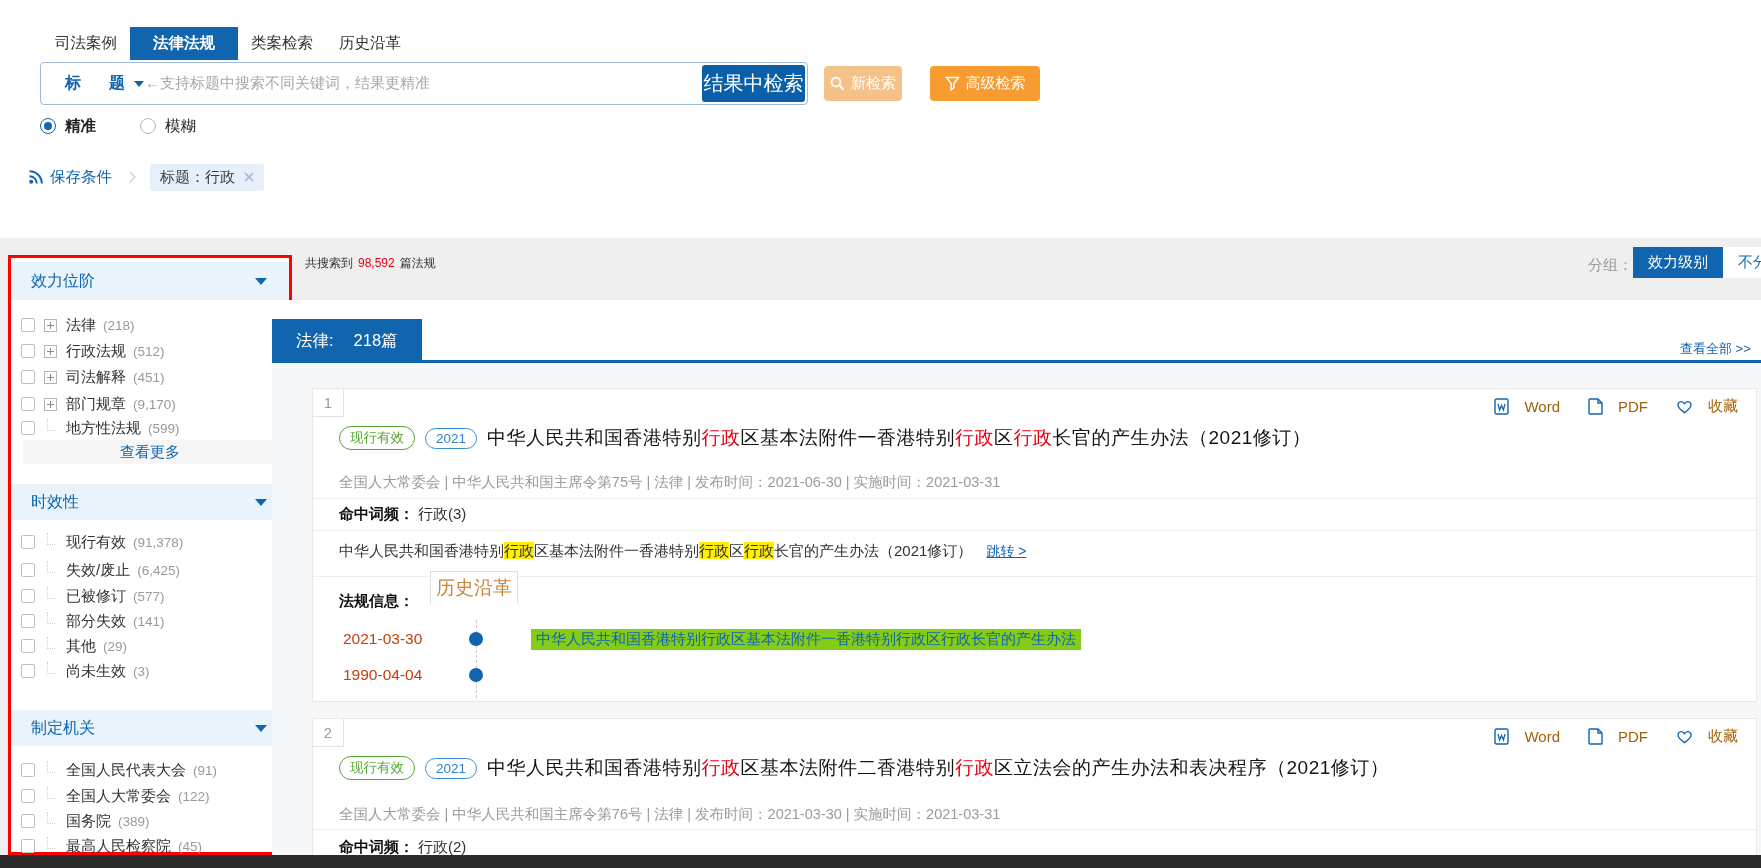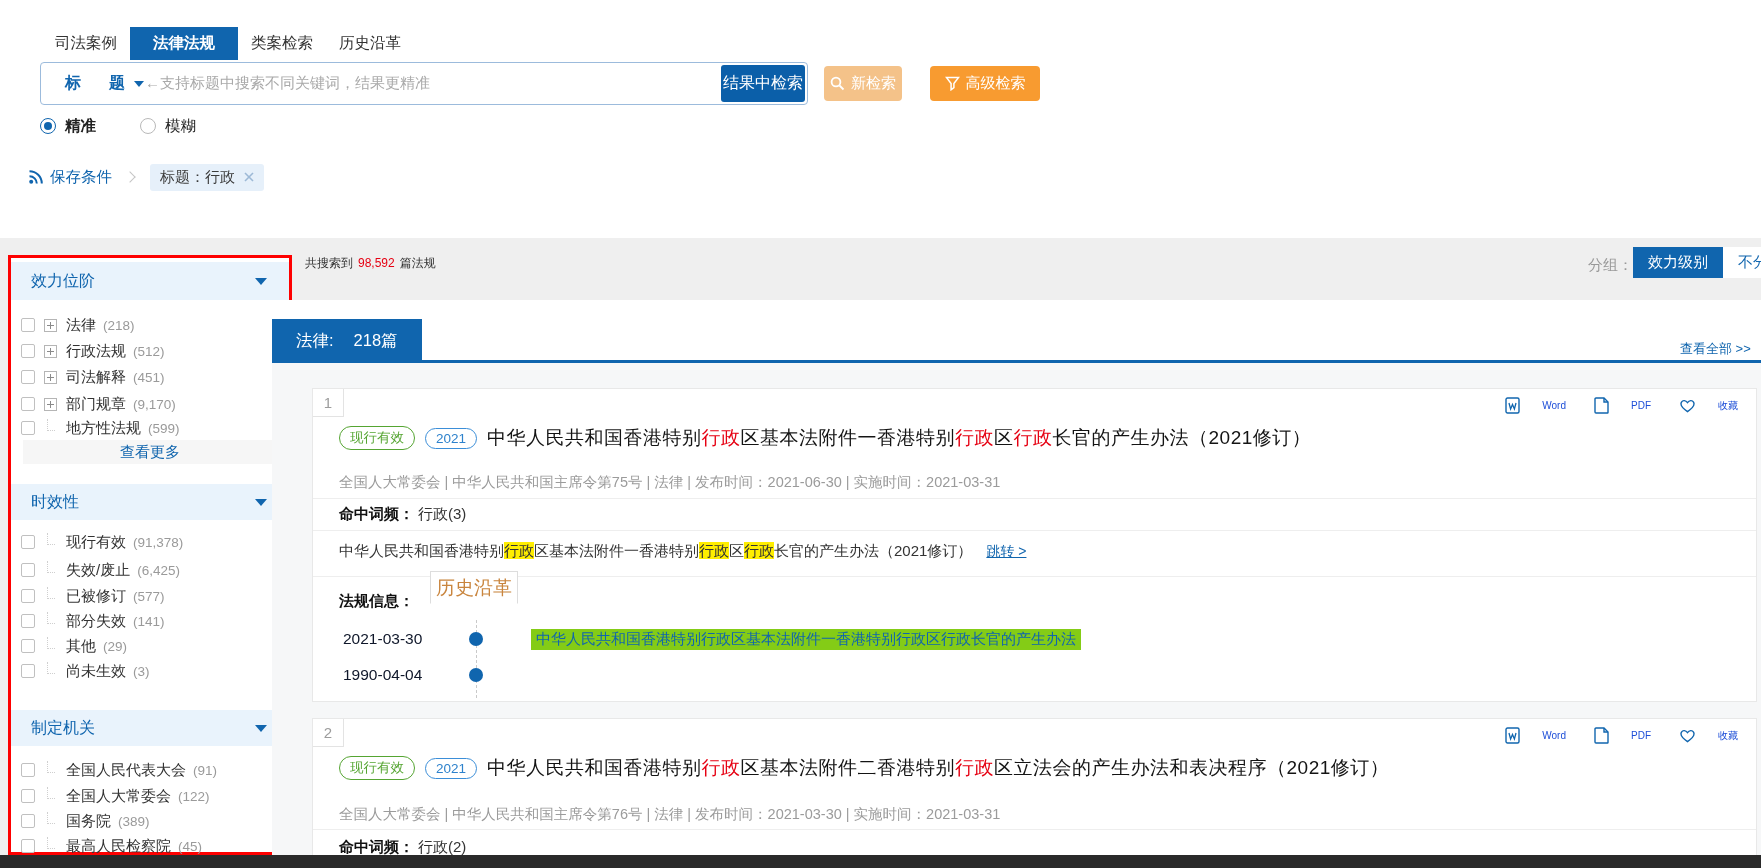--- a/index.html
+++ b/index.html
@@ -10,21 +10,21 @@
 
 .top-panel{left:0;top:0;width:1761px;height:238px;background:#fff}
 .tabs{left:42px;top:27px;height:32px}
 .tab{font-size:15.5px;color:#333;padding:6px 13px;cursor:pointer;white-space:nowrap}
 .tab.active{background:#1065ae;color:#fff;padding:6px 23px;font-weight:bold}
 .searchbox{left:40px;top:62px;width:768px;height:43px;border:1px solid #9cbbdc;border-radius:4px;background:#fff}
 .scope{position:absolute;left:24px;top:0;height:41px;display:flex;align-items:center;color:#1065ae;font-size:16px;font-weight:bold}
 .scope .gap{width:28px;display:inline-block}
 .caret-down{width:0;height:0;border-left:5px solid transparent;border-right:5px solid transparent;border-top:6px solid #1065ae;display:inline-block;margin-left:9px}
 .placeholder{position:absolute;left:104px;top:0;height:41px;display:flex;align-items:center;color:#a9a9a9;font-size:15px}
-.btn-inbox{position:absolute;right:2px;top:2px;bottom:2px;width:84px;background:#0b5fa9;color:#fff;border:none;border-radius:3px;font-size:16px;cursor:pointer;font-family:inherit}
+.btn-inbox{position:absolute;right:2px;top:2px;bottom:2px;width:103px;background:#0b5fa9;color:#fff;border:none;border-radius:3px;font-size:20px;cursor:pointer;font-family:inherit}
 .btn-orange{border:none;border-radius:4px;color:#fff;font-size:15px;cursor:pointer;display:flex;align-items:center;justify-content:center;gap:6px;font-family:inherit}
 .btn-new{left:824px;top:66px;width:78px;height:35px;background:#f4c289}
 .btn-adv{left:930px;top:66px;width:110px;height:35px;background:#f89b30}
 .radio-row{left:40px;top:115px;height:22px;gap:44px}
 .radio-item{display:flex;align-items:center;gap:9px;font-size:15.5px;color:#222;cursor:pointer}
 .radio-outer{width:16px;height:16px;border-radius:50%;border:1px solid #1065ae;display:flex;align-items:center;justify-content:center;background:#fff}
 .radio-outer.off{border-color:#b9b9b9}
 .radio-dot{width:8px;height:8px;border-radius:50%;background:#1065ae}
 .saved-row{left:28px;top:163px;height:28px}
 .saved-label{color:#1065ae;font-size:15.5px;margin-left:6px;cursor:pointer}
@@ -55,38 +55,38 @@
 .more-bar{position:absolute;left:12px;right:12px;background:#f6f6f6;display:flex;align-items:center;justify-content:center;color:#1065ae;font-size:15px;cursor:pointer}
 
 .card-strip{left:272px;top:300px;width:1489px;height:62px;background:#fff;border-radius:8px 0 0 0}
 .gtab{left:272px;top:319px;height:43px;background:#1065ae;color:#fff;display:flex;align-items:center;padding:0 24px;font-size:16.5px;gap:20px;white-space:nowrap}
 .gunderline{left:272px;top:360px;width:1489px;height:3px;background:#1065ae}
 .viewall{left:1680px;top:340px;color:#1065ae;font-size:13px;cursor:pointer;white-space:nowrap}
 .items-bg{left:272px;top:363px;width:1489px;height:493px;background:#f6f7f8}
 .item{position:absolute;left:312px;width:1445px;background:#fff;border:1px solid #e8e8e8}
 .numbox{position:absolute;left:0;top:0;width:31px;height:28px;border-right:1px solid #e3e3e3;border-bottom:1px solid #e3e3e3;color:#9c9c9c;font-size:15px;display:flex;align-items:center;justify-content:center}
 .actions{position:absolute;right:18px;top:8px;display:flex;gap:28px}
-.act{display:flex;align-items:center;gap:22px;color:#1d4ed8;font-size:10px;cursor:pointer}
+.act{display:flex;align-items:center;gap:15px;color:#a16207;font-size:15px;cursor:pointer}
 .titlerow{position:absolute;left:26px;top:36px;display:flex;align-items:center;gap:10px;white-space:nowrap}
 .pill{border-radius:13px;font-size:13.5px;padding:2px 10px;background:#fff}
 .pill.green{border:1px solid #55a532;color:#55a532}
 .pill.blue{border:1px solid #3b8ed8;color:#2e82cc}
 .title{font-size:19px;color:#141414;letter-spacing:.5px}
 .seg-red{color:#e60012}
 .seg-yellow{background:#ffee00}
 .meta{position:absolute;left:26px;top:84px;color:#9b9b9b;font-size:14.5px;white-space:nowrap}
 .divider{position:absolute;left:0;right:0;border-top:1px solid #eee}
 .hitrow{position:absolute;left:26px;font-size:15px;color:#333;white-space:nowrap}
 .hitrow b{color:#111;margin-right:4px}
 .snippet{position:absolute;left:26px;font-size:15px;color:#333;white-space:nowrap}
 .jump{color:#1065ae;font-size:14px;text-decoration:underline;margin-left:14px;cursor:pointer}
 .inforow-label{position:absolute;left:26px;top:203px;font-size:15px;color:#111;font-weight:bold}
 .histtab{position:absolute;left:117px;top:182px;width:88px;height:33px;border:1px solid #ddd;border-bottom-color:#fff;background:#fff;color:#c9853e;font-size:19px;display:flex;align-items:center;justify-content:center;cursor:pointer}
 .tl-line{position:absolute;left:163px;top:231px;height:78px;border-left:1px dashed #c9c9c9}
-.tl-date{position:absolute;left:30px;width:110px;font-size:15.5px;color:#0f172a}
+.tl-date{position:absolute;left:30px;width:110px;font-size:15.5px;color:#c2410c}
 .tl-dot{position:absolute;left:156px;width:14px;height:14px;border-radius:50%;background:#1065ae}
 .tl-link{position:absolute;left:218px;background:#84cc16;color:#1065ae;font-size:15px;padding:1px 5px;cursor:pointer;white-space:nowrap}
 .darkbar{left:0;top:855px;width:1761px;height:13px;background:#2a2a2a}
 </style>
 </head>
 <body>
 
 <div class="abs top-panel">
   <div class="abs flex tabs">
     <div class="tab">司法案例</div>

